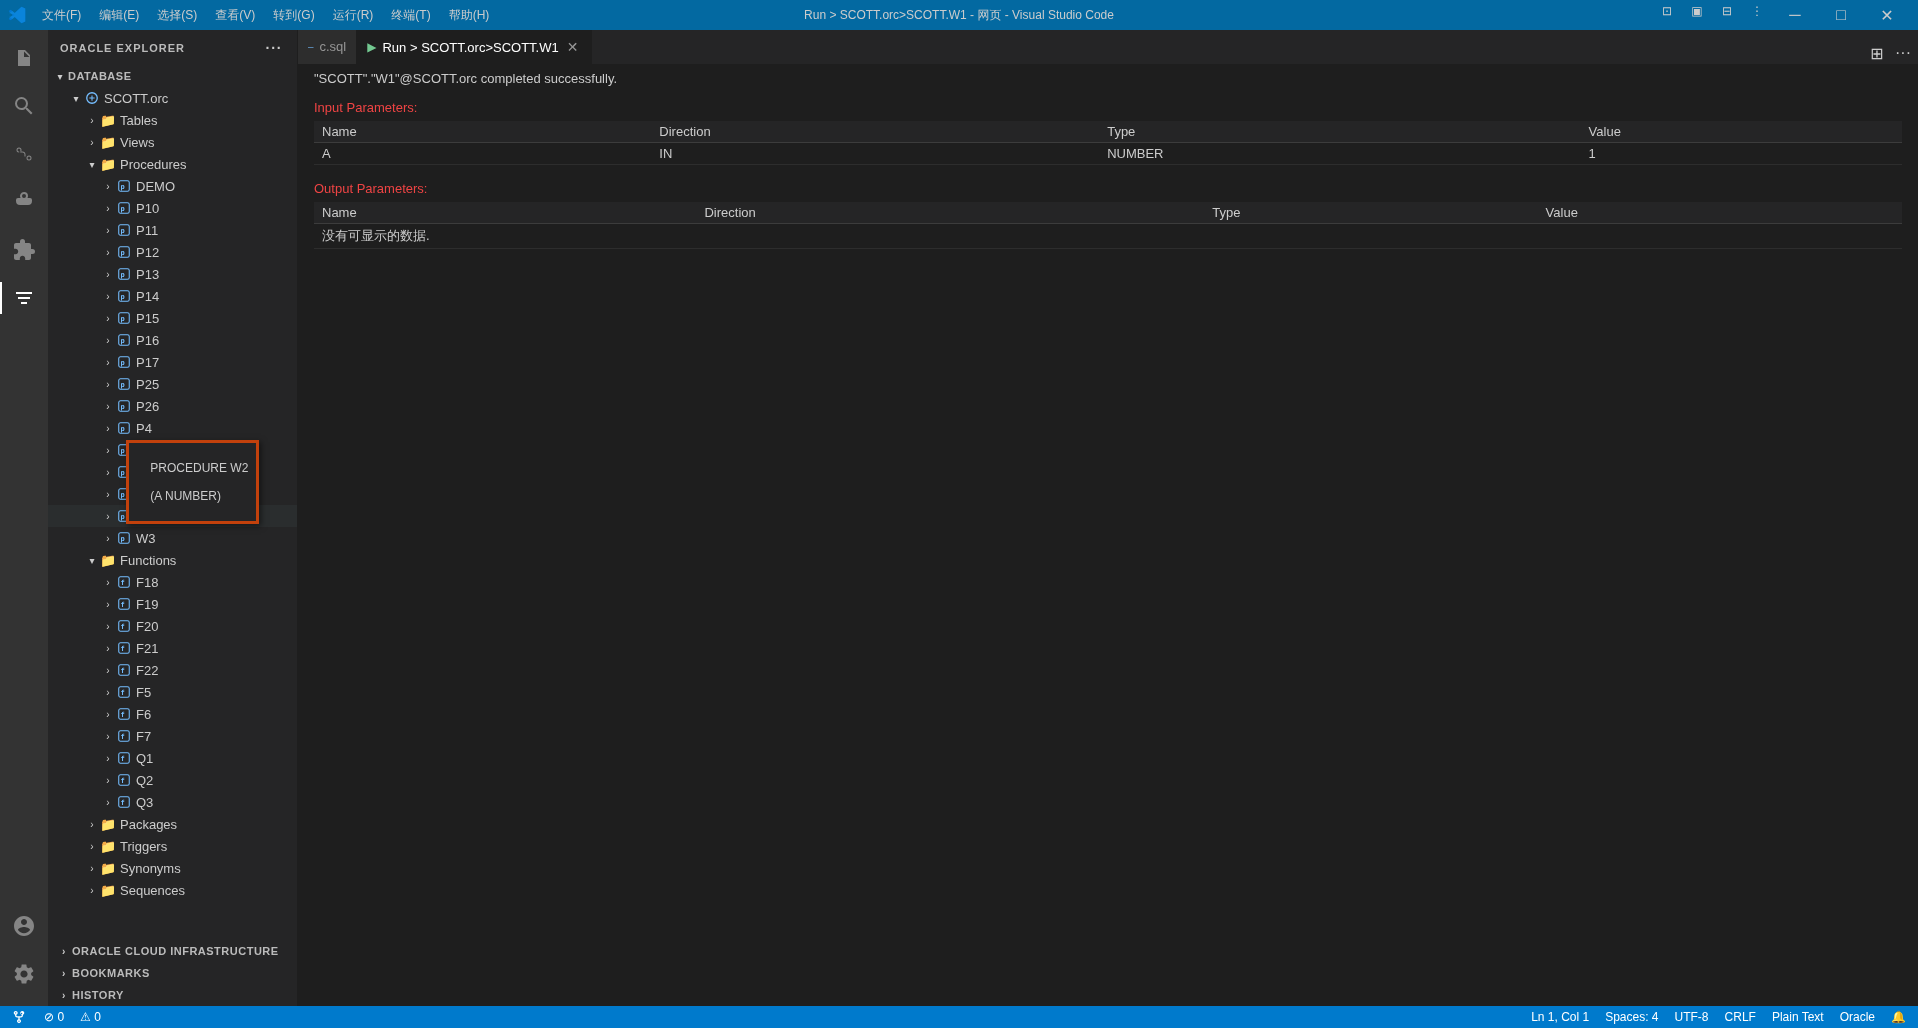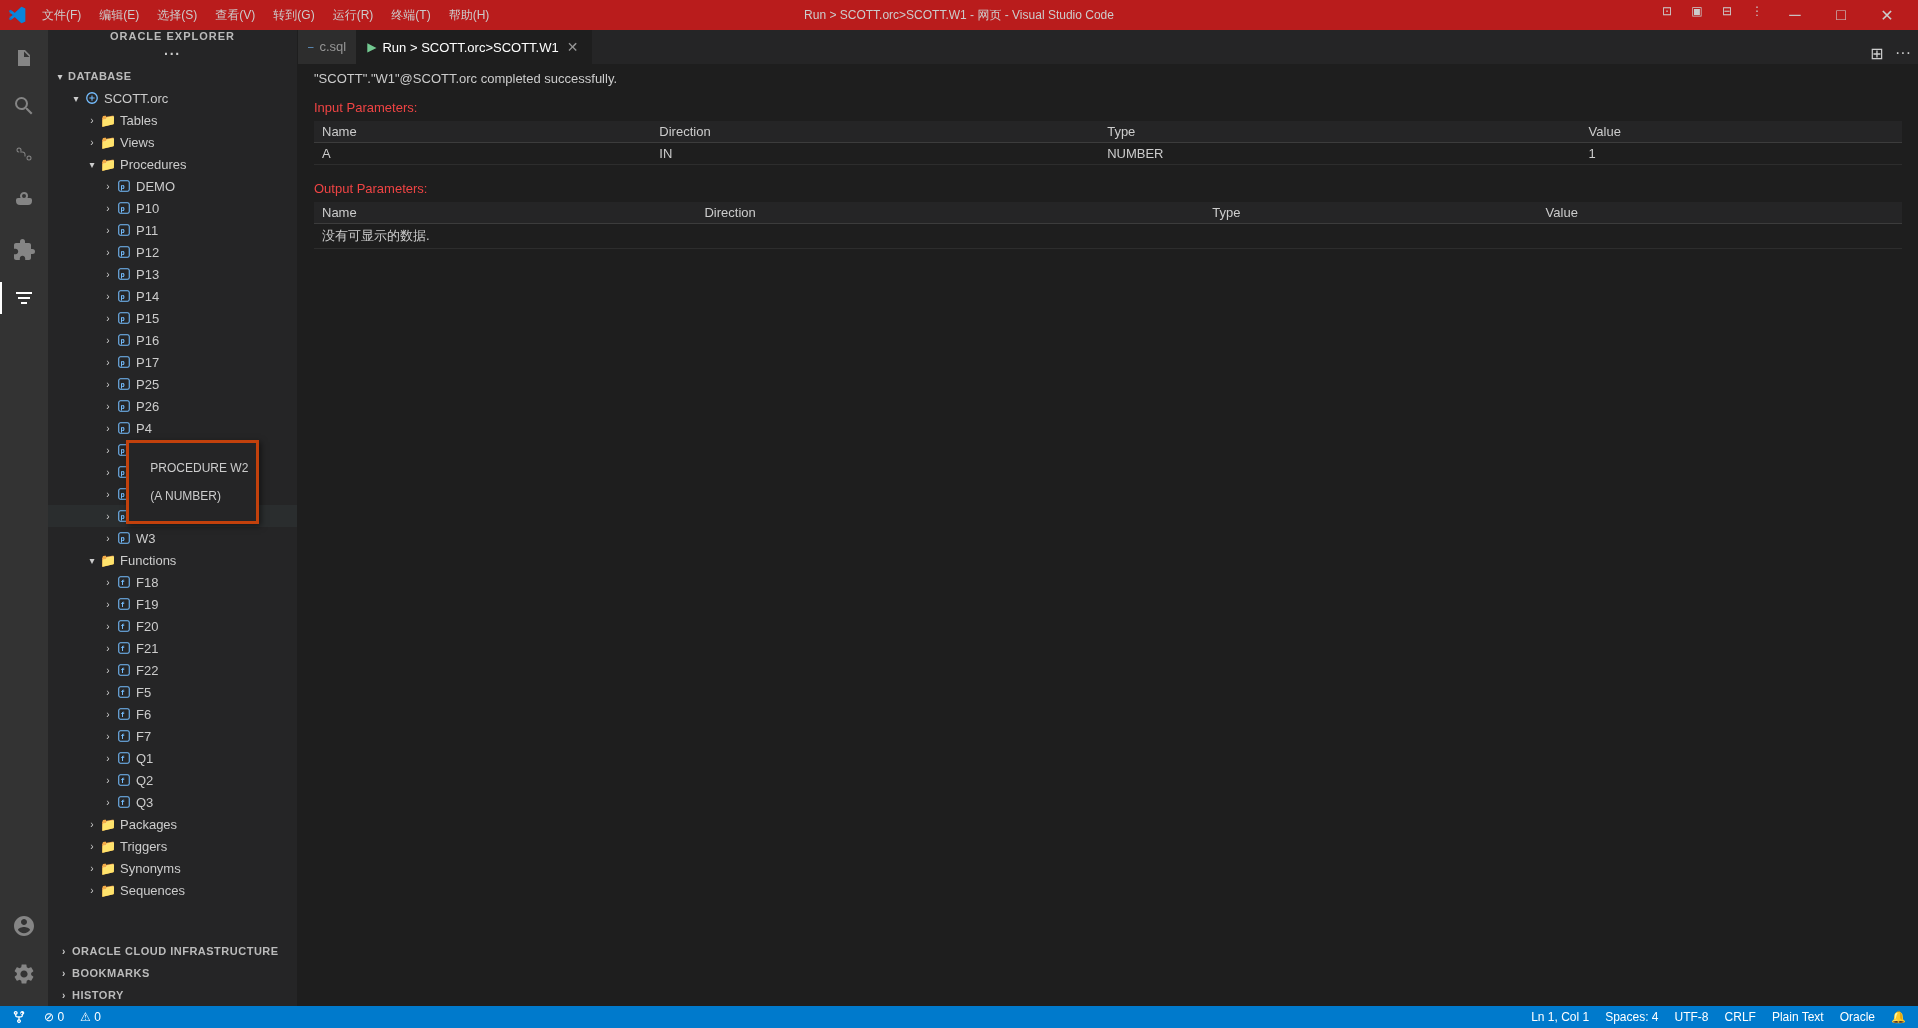--- a/index.html
+++ b/index.html
@@ -11,21 +11,21 @@
       display: flex;
       flex-direction: column;
       width: 1918px;
       height: 1028px;
       overflow: hidden;
     }
 
     
     .titlebar {
       height: 30px;
-      background: #b91c1c;
+      background: #0369a1;
       display: flex;
       align-items: center;
       justify-content: space-between;
       padding: 0 8px;
       flex-shrink: 0;
     }
     .titlebar-left {
       display: flex;
       align-items: center;
       gap: 8px;
@@ -130,21 +130,20 @@
       display: flex;
       align-items: center;
       justify-content: space-between;
       padding: 0 12px;
       font-size: 11px;
       font-weight: 700;
       text-transform: uppercase;
       letter-spacing: 1px;
       color: #bbbbbb;
       flex-shrink: 0;
-      flex-direction: column;
     }
     .sidebar-header-icons {
       display: flex;
       gap: 4px;
     }
     .sidebar-icon-btn {
       width: 22px;
       height: 22px;
       display: flex;
       align-items: center;

